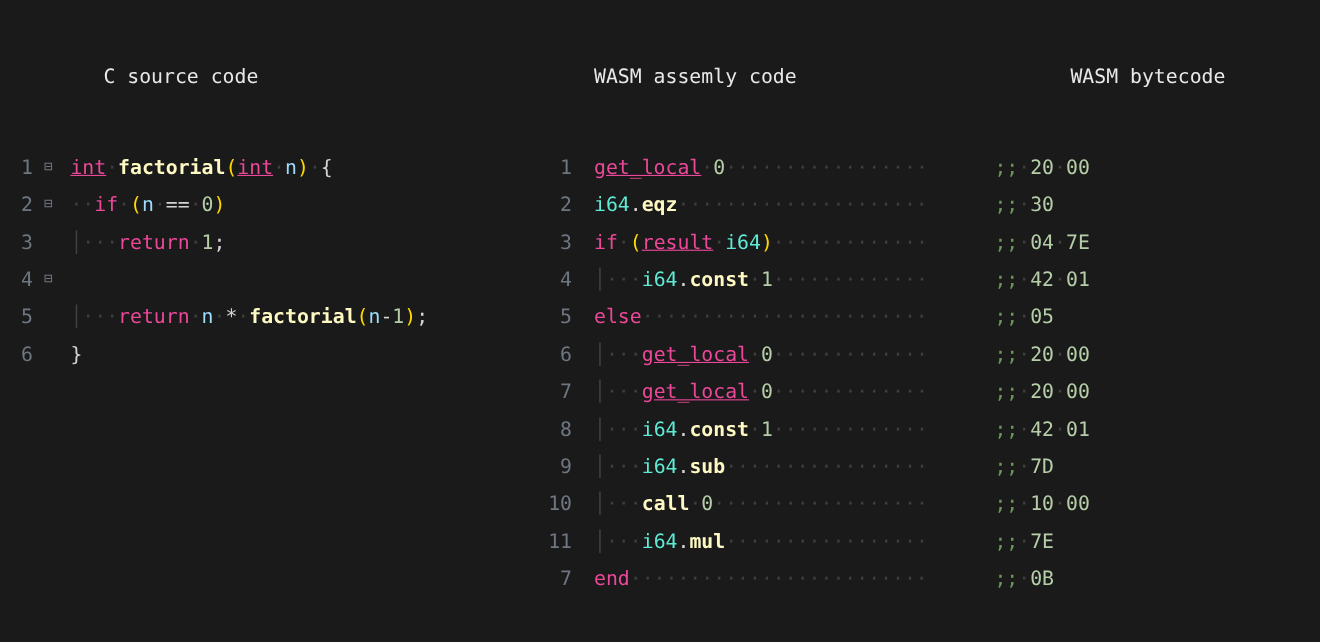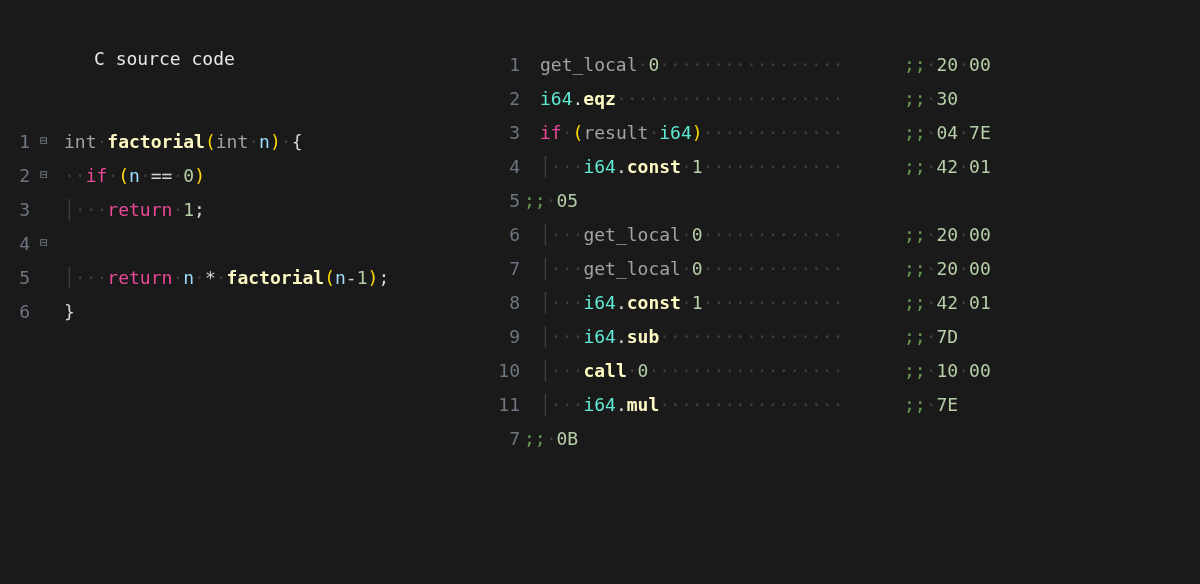--- a/index.html
+++ b/index.html
@@ -14,20 +14,21 @@
   }
   .container {
     display: flex;
     width: 100%;
     height: 100%;
     padding-top: 48px;
   }
   .panel {
     display: flex;
     flex-direction: column;
+    margin-top: 11px;
   }
   .panel-left {
     width: 480px;
     padding-left: 0;
   }
   .panel-right {
     flex: 1;
     padding-left: 0;
   }
   .heading-row {
@@ -82,21 +83,21 @@
     flex-shrink: 0;
   }
   .code {
     flex: 1;
     position: relative;
   }
   
   .kw   { color: #ec4899; } 
   .fn   { color: #fef9c3; font-weight: bold; } 
   .type { color: #5eead4; } 
-  .inst { color: #a3a3a3; } 
+  .inst { color: #ec4899; text-decoration: underline; } 
   .num  { color: #b5cea8; } 
   .op   { color: #d4d4d4; }
   .ident{ color: #9cdcfe; }
   .paren{ color: #ffd700; }
   .cmnt { color: #6a9955; }
   .ws-dot { color: #3e3e3e; }
   .guide {
     color: #404040;
   }
 
@@ -141,29 +142,33 @@
         <div class="code-line"><span class="lineno">1</span><span class="fold">⊟</span><span class="gutter-spacer"></span><span class="code"><span class="inst">int</span><span class="ws-dot">·</span><span class="fn">factorial</span><span class="paren">(</span><span class="inst">int</span><span class="ws-dot">·</span><span class="ident">n</span><span class="paren">)</span><span class="ws-dot">·</span><span class="op">{</span></span></div>
         <div class="code-line"><span class="lineno">2</span><span class="fold">⊟</span><span class="gutter-spacer"></span><span class="code"><span class="ws-dot">··</span><span class="kw">if</span><span class="ws-dot">·</span><span class="paren">(</span><span class="ident">n</span><span class="ws-dot">·</span><span class="op">==</span><span class="ws-dot">·</span><span class="num">0</span><span class="paren">)</span></span></div>
         <div class="code-line"><span class="lineno">3</span><span class="fold"></span><span class="gutter-spacer"></span><span class="code"><span class="guide">│</span><span class="ws-dot">···</span><span class="kw">return</span><span class="ws-dot">·</span><span class="num">1</span><span class="op">;</span></span></div>
         <div class="code-line"><span class="lineno">4</span><span class="fold">⊟</span><span class="gutter-spacer"></span></div>
         <div class="code-line"><span class="lineno">5</span><span class="fold"></span><span class="gutter-spacer"></span><span class="code"><span class="guide">│</span><span class="ws-dot">···</span><span class="kw">return</span><span class="ws-dot">·</span><span class="ident">n</span><span class="ws-dot">·</span><span class="op">*</span><span class="ws-dot">·</span><span class="fn">factorial</span><span class="paren">(</span><span class="ident">n</span><span class="op">-</span><span class="num">1</span><span class="paren">)</span><span class="op">;</span></span></div>
         <div class="code-line"><span class="lineno">6</span><span class="fold"></span><span class="gutter-spacer"></span><span class="code"><span class="op">}</span></span></div>
       </div>
   </div>
 
   <div class="panel panel-right">
+    <div class="heading-row heading-right">
+      <span class="heading-asm">WASM assemly code</span>
+      <span class="heading-byte">WASM bytecode</span>
+    </div>
     <div id="wasm-code-block">
         <div class="right-line"><span class="right-lineno">1</span><span class="right-code-area"><span class="inst">get_local</span><span class="ws-dot">·</span><span class="num">0</span><span class="dots-fill">·················</span></span><span class="right-bytes"><span class="cmnt">;;</span><span class="ws-dot">·</span><span class="num">20</span><span class="ws-dot">·</span><span class="num">00</span></span></div>
         <div class="right-line"><span class="right-lineno">2</span><span class="right-code-area"><span class="type">i64</span><span class="op">.</span><span class="fn">eqz</span><span class="dots-fill">·····················</span></span><span class="right-bytes"><span class="cmnt">;;</span><span class="ws-dot">·</span><span class="num">30</span></span></div>
         <div class="right-line"><span class="right-lineno">3</span><span class="right-code-area"><span class="kw">if</span><span class="ws-dot">·</span><span class="paren">(</span><span class="inst">result</span><span class="ws-dot">·</span><span class="type">i64</span><span class="paren">)</span><span class="dots-fill">·············</span></span><span class="right-bytes"><span class="cmnt">;;</span><span class="ws-dot">·</span><span class="num">04</span><span class="ws-dot">·</span><span class="num">7E</span></span></div>
         <div class="right-line"><span class="right-lineno">4</span><span class="right-code-area"><span class="guide">│</span><span class="ws-dot">·</span><span class="ws-dot">·</span><span class="ws-dot">·</span><span class="type">i64</span><span class="op">.</span><span class="fn">const</span><span class="ws-dot">·</span><span class="num">1</span><span class="dots-fill">·············</span></span><span class="right-bytes"><span class="cmnt">;;</span><span class="ws-dot">·</span><span class="num">42</span><span class="ws-dot">·</span><span class="num">01</span></span></div>
-        <div class="right-line"><span class="right-lineno">5</span><span class="right-bytes"><span class="cmnt">;;</span><span class="ws-dot">·</span><span class="num">05</span></span></div>
+        <div class="right-line"><span class="right-lineno">5</span><span class="right-code-area"><span class="kw">else</span><span class="dots-fill">························</span></span><span class="right-bytes"><span class="cmnt">;;</span><span class="ws-dot">·</span><span class="num">05</span></span></div>
         <div class="right-line"><span class="right-lineno">6</span><span class="right-code-area"><span class="guide">│</span><span class="ws-dot">·</span><span class="ws-dot">·</span><span class="ws-dot">·</span><span class="inst">get_local</span><span class="ws-dot">·</span><span class="num">0</span><span class="dots-fill">·············</span></span><span class="right-bytes"><span class="cmnt">;;</span><span class="ws-dot">·</span><span class="num">20</span><span class="ws-dot">·</span><span class="num">00</span></span></div>
         <div class="right-line"><span class="right-lineno">7</span><span class="right-code-area"><span class="guide">│</span><span class="ws-dot">·</span><span class="ws-dot">·</span><span class="ws-dot">·</span><span class="inst">get_local</span><span class="ws-dot">·</span><span class="num">0</span><span class="dots-fill">·············</span></span><span class="right-bytes"><span class="cmnt">;;</span><span class="ws-dot">·</span><span class="num">20</span><span class="ws-dot">·</span><span class="num">00</span></span></div>
         <div class="right-line"><span class="right-lineno">8</span><span class="right-code-area"><span class="guide">│</span><span class="ws-dot">·</span><span class="ws-dot">·</span><span class="ws-dot">·</span><span class="type">i64</span><span class="op">.</span><span class="fn">const</span><span class="ws-dot">·</span><span class="num">1</span><span class="dots-fill">·············</span></span><span class="right-bytes"><span class="cmnt">;;</span><span class="ws-dot">·</span><span class="num">42</span><span class="ws-dot">·</span><span class="num">01</span></span></div>
         <div class="right-line"><span class="right-lineno">9</span><span class="right-code-area"><span class="guide">│</span><span class="ws-dot">·</span><span class="ws-dot">·</span><span class="ws-dot">·</span><span class="type">i64</span><span class="op">.</span><span class="fn">sub</span><span class="dots-fill">·················</span></span><span class="right-bytes"><span class="cmnt">;;</span><span class="ws-dot">·</span><span class="num">7D</span></span></div>
         <div class="right-line"><span class="right-lineno">10</span><span class="right-code-area"><span class="guide">│</span><span class="ws-dot">·</span><span class="ws-dot">·</span><span class="ws-dot">·</span><span class="fn">call</span><span class="ws-dot">·</span><span class="num">0</span><span class="dots-fill">··················</span></span><span class="right-bytes"><span class="cmnt">;;</span><span class="ws-dot">·</span><span class="num">10</span><span class="ws-dot">·</span><span class="num">00</span></span></div>
         <div class="right-line"><span class="right-lineno">11</span><span class="right-code-area"><span class="guide">│</span><span class="ws-dot">·</span><span class="ws-dot">·</span><span class="ws-dot">·</span><span class="type">i64</span><span class="op">.</span><span class="fn">mul</span><span class="dots-fill">·················</span></span><span class="right-bytes"><span class="cmnt">;;</span><span class="ws-dot">·</span><span class="num">7E</span></span></div>
-        <div class="right-line"><span class="right-lineno">7</span><span class="right-bytes"><span class="cmnt">;;</span><span class="ws-dot">·</span><span class="num">0B</span></span></div>
+        <div class="right-line"><span class="right-lineno">7</span><span class="right-code-area"><span class="kw">end</span><span class="dots-fill">·························</span></span><span class="right-bytes"><span class="cmnt">;;</span><span class="ws-dot">·</span><span class="num">0B</span></span></div>
       </div>
   </div>
 
 </div>
 
 </body></html>

